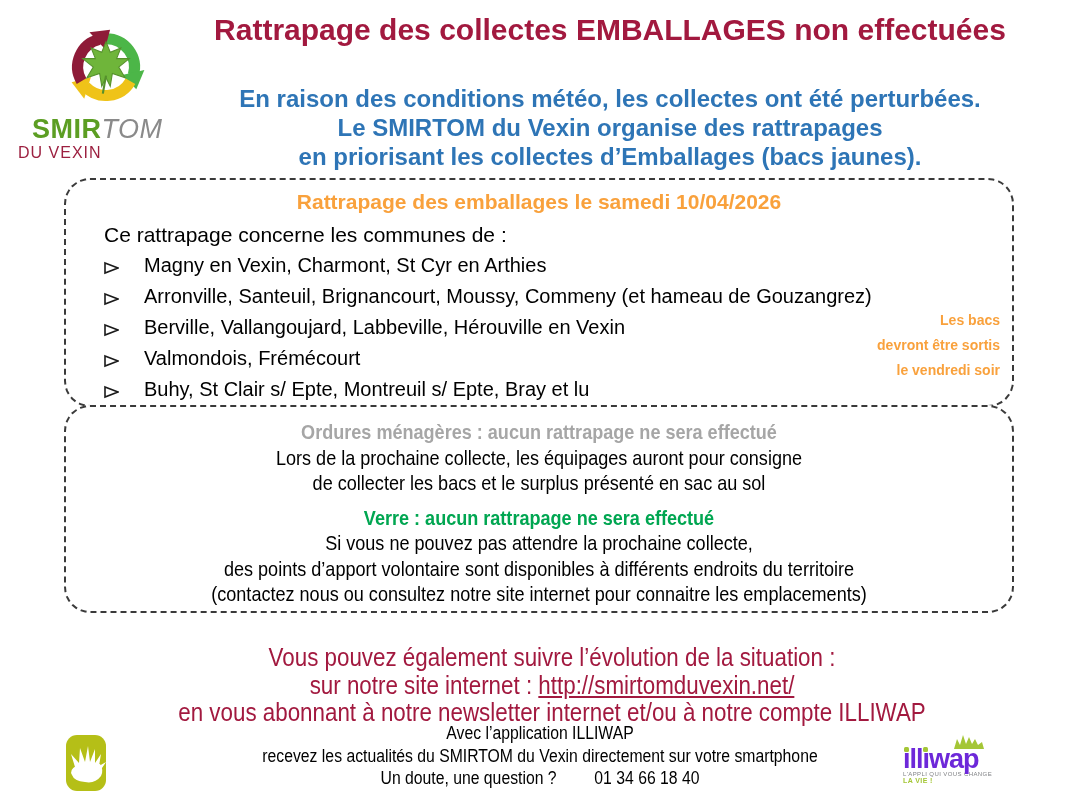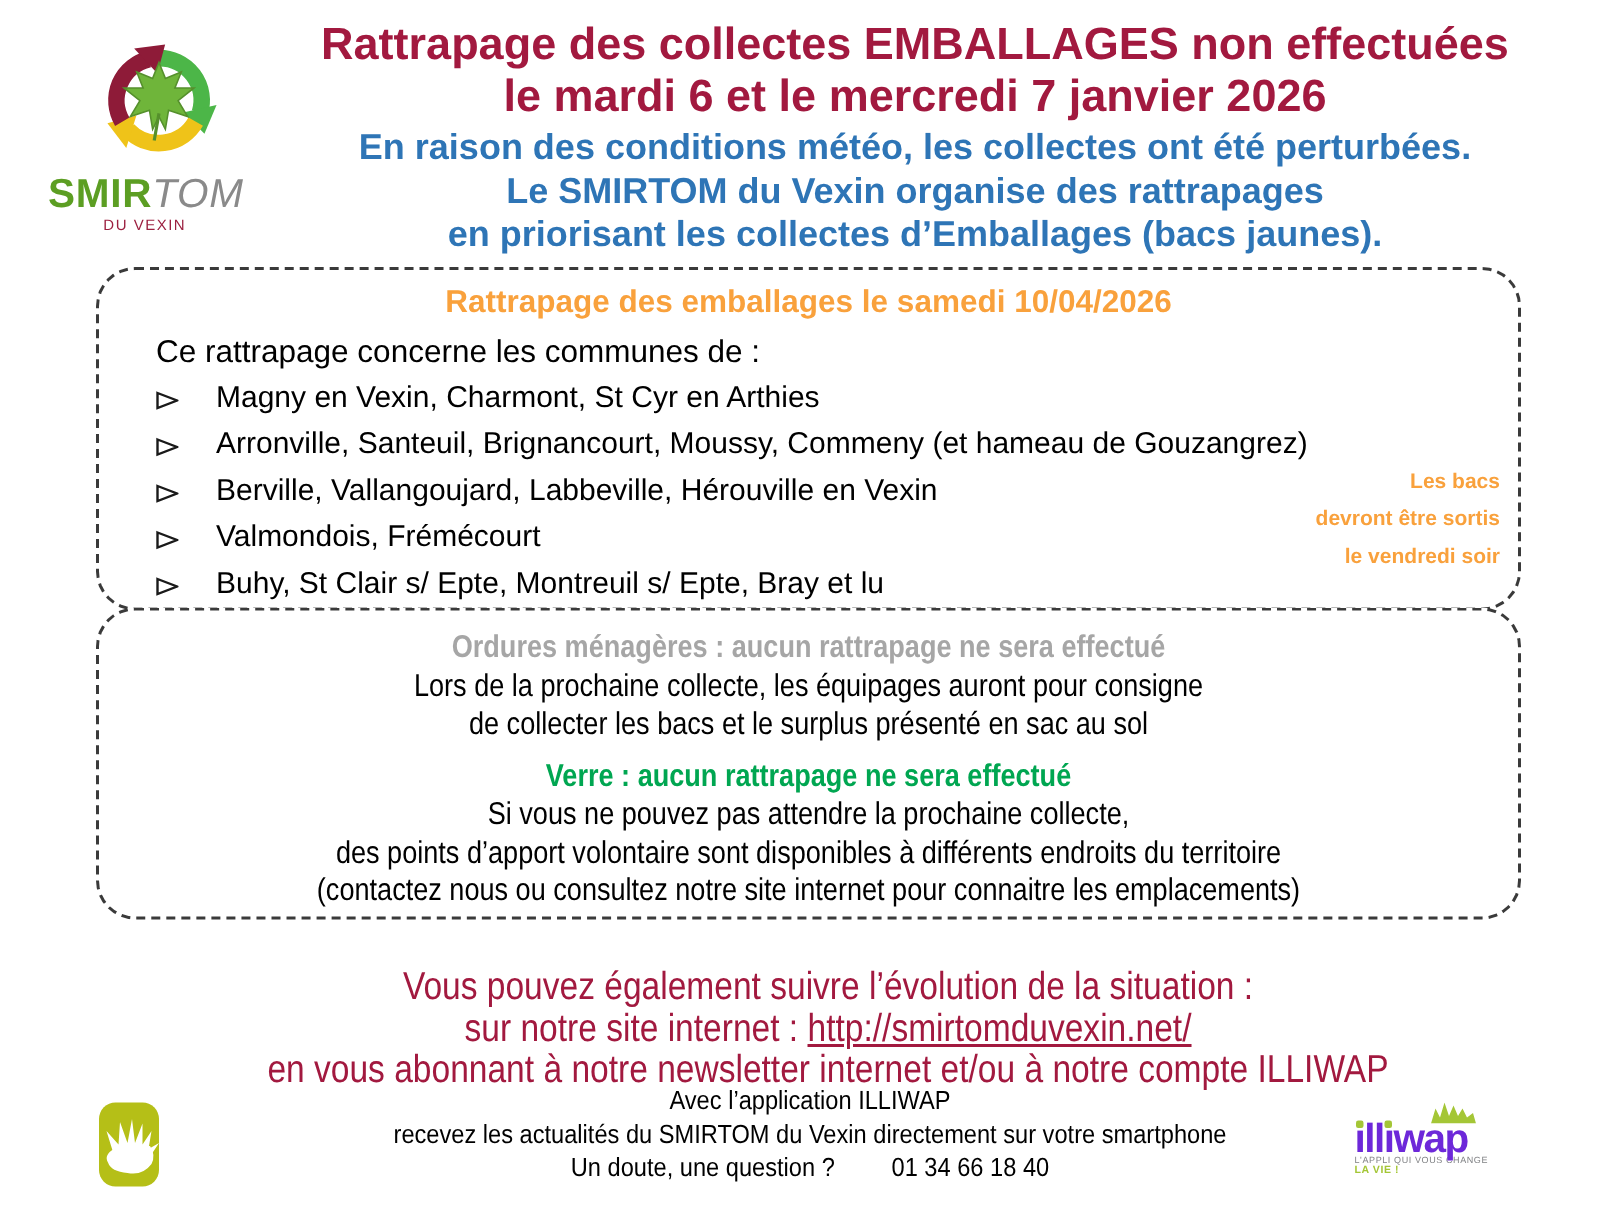--- a/index.html
+++ b/index.html
@@ -8,21 +8,21 @@
     position:relative; width:1080px; height:810px; background:#ffffff;
     font-family:"Liberation Sans", sans-serif; overflow:hidden;
   }
 
   
   .logo-wrap { position:absolute; left:18px; top:18px; width:175px; }
   .logo-wrap svg.recycle { display:block; margin:0 auto; }
   .logo-word { text-align:left; padding-left:14px; line-height:26px; white-space:nowrap; }
   .logo-smir { font-size:27px; font-weight:bold; color:#5C9E23; letter-spacing:.5px; }
   .logo-tom  { font-size:27px; font-style:italic; color:#8A8A8A; letter-spacing:.5px; }
-  .logo-sub  { text-align:center; padding-right:18px; font-size:10px; color:#9C2040; letter-spacing:1px; margin-top:-2px; }
+  .logo-sub  { text-align:left; padding-right:18px; font-size:16px; color:#9C2040; letter-spacing:1px; margin-top:-2px; }
 
   
   .title-block { position:absolute; left:140px; top:12px; width:940px; text-align:center;
                  color:#A2193F; font-weight:bold; font-size:30px; line-height:35px; }
   .subtitle-block { position:absolute; left:140px; top:84px; width:940px; text-align:center;
                  color:#2E75B6; font-weight:bold; font-size:24px; line-height:29px; }
 
   
   .dash-box { position:absolute; left:64px; width:950px; border:2px dashed #3a3a3a; border-radius:26px; background:#fff; }
   .box1 { top:178px; height:229px; padding-top:10px; }
@@ -90,21 +90,20 @@
       </g>
     </svg>
     <div class="logo-word">
       <span class="logo-smir">SMIR</span><span class="logo-tom">TOM</span>
     </div>
     <div class="logo-sub">DU VEXIN</div>
   </div>
 
   <div class="title-block">
     <div>Rattrapage des collectes EMBALLAGES non effectuées</div>
-    <div>le mardi 6 et le mercredi 7 janvier 2026</div>
   </div>
   <div class="subtitle-block">
     <div>En raison des conditions météo, les collectes ont été perturbées.</div>
     <div>Le SMIRTOM du Vexin organise des rattrapages</div>
     <div>en priorisant les collectes d’Emballages (bacs jaunes).</div>
   </div>
 
   <div class="dash-box box1">
     <div class="box1-title">Rattrapage des emballages le samedi 10/04/2026</div>
     <div class="communes-intro">Ce rattrapage concerne les communes de :</div>

